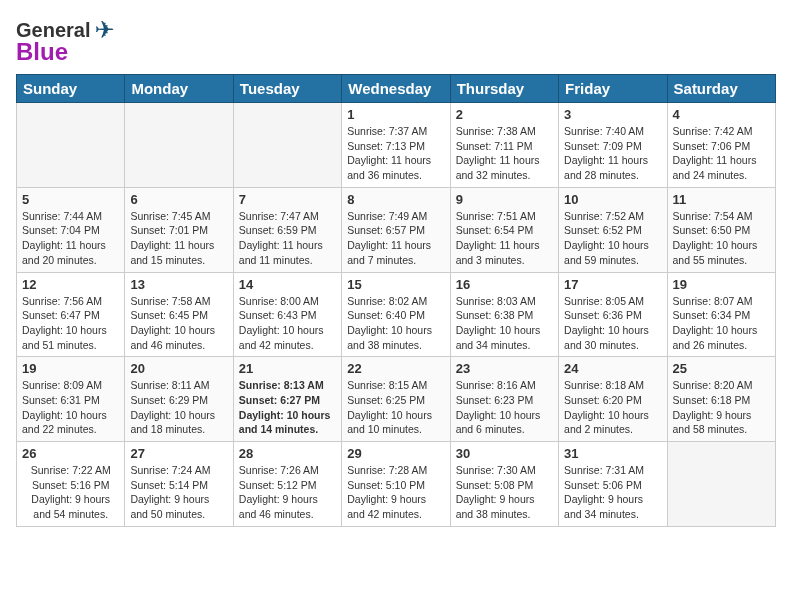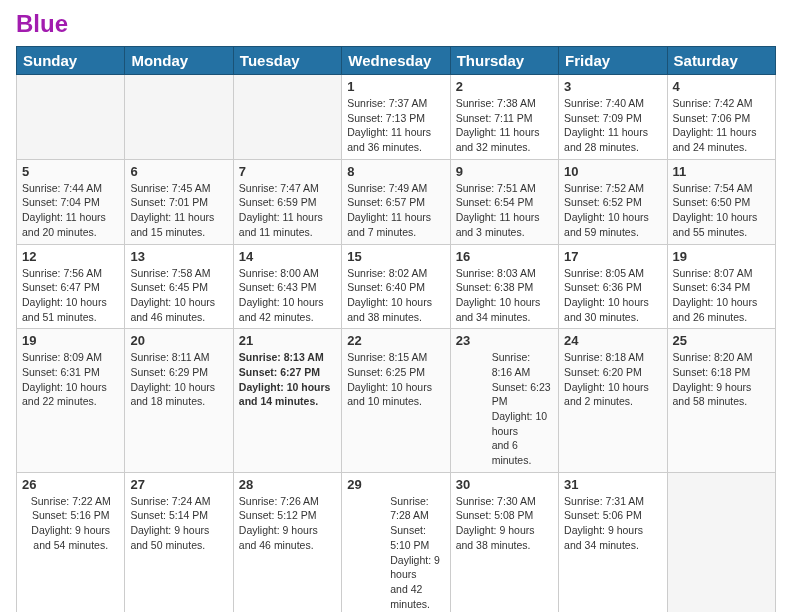--- a/index.html
+++ b/index.html
@@ -79,20 +79,24 @@
     .day-info {
       line-height: 1.4;
       font-size: 10.5px;
     }
   </style>
 </head>
 <body>
 
 <div class="header-area">
   <div class="logo">
+    <div class="logo-text">
+      <span style="font-size:20px;font-weight:bold;color:#333;">General</span>
+      <span style="font-size:24px;color:#1a5276;">✈</span>
+    </div>
     <span style="font-size:24px;font-weight:bold;color:#a21caf;margin-top:-6px;">Blue</span>
   </div>
   <div class="title-area">
     <div class="month-title"></div>
     <div class="location-title"></div>
   </div>
 </div>
 
 <table class="calendar">
   <thead>
@@ -266,21 +270,21 @@
         </td>
         <td>
           <span class="day-number">22</span>
           <div class="day-info" style="white-space: pre-line;">Sunrise: 8:15 AM
 Sunset: 6:25 PM
 Daylight: 10 hours
 and 10 minutes.</div>
         </td>
         <td>
           <span class="day-number">23</span>
-          <div class="day-info" style="white-space: pre-line; margin-left: 36px;">Sunrise: 8:16 AM
+          <div class="day-info" style="white-space: pre-line;">Sunrise: 8:16 AM
 Sunset: 6:23 PM
 Daylight: 10 hours
 and 6 minutes.</div>
         </td>
         <td>
           <span class="day-number">24</span>
           <div class="day-info" style="white-space: pre-line;">Sunrise: 8:18 AM
 Sunset: 6:20 PM
 Daylight: 10 hours
 and 2 minutes.</div>
@@ -310,21 +314,21 @@
         </td>
         <td>
           <span class="day-number">28</span>
           <div class="day-info" style="white-space: pre-line;">Sunrise: 7:26 AM
 Sunset: 5:12 PM
 Daylight: 9 hours
 and 46 minutes.</div>
         </td>
         <td>
           <span class="day-number">29</span>
-          <div class="day-info" style="white-space: pre-line; margin-left: 43px;">Sunrise: 7:28 AM
+          <div class="day-info" style="white-space: pre-line;">Sunrise: 7:28 AM
 Sunset: 5:10 PM
 Daylight: 9 hours
 and 42 minutes.</div>
         </td>
         <td>
           <span class="day-number">30</span>
           <div class="day-info" style="white-space: pre-line;">Sunrise: 7:30 AM
 Sunset: 5:08 PM
 Daylight: 9 hours
 and 38 minutes.</div>

